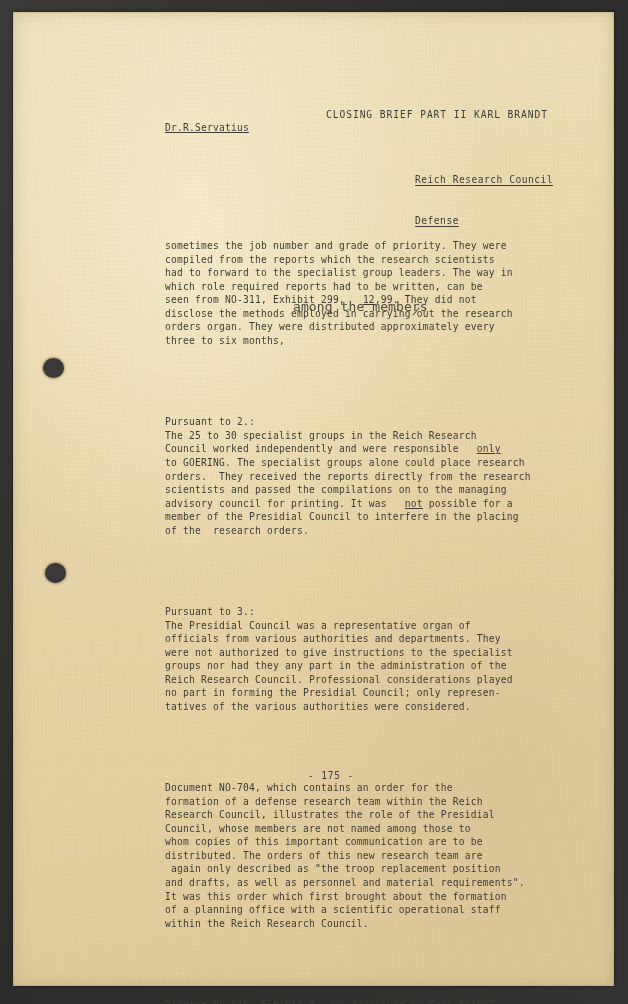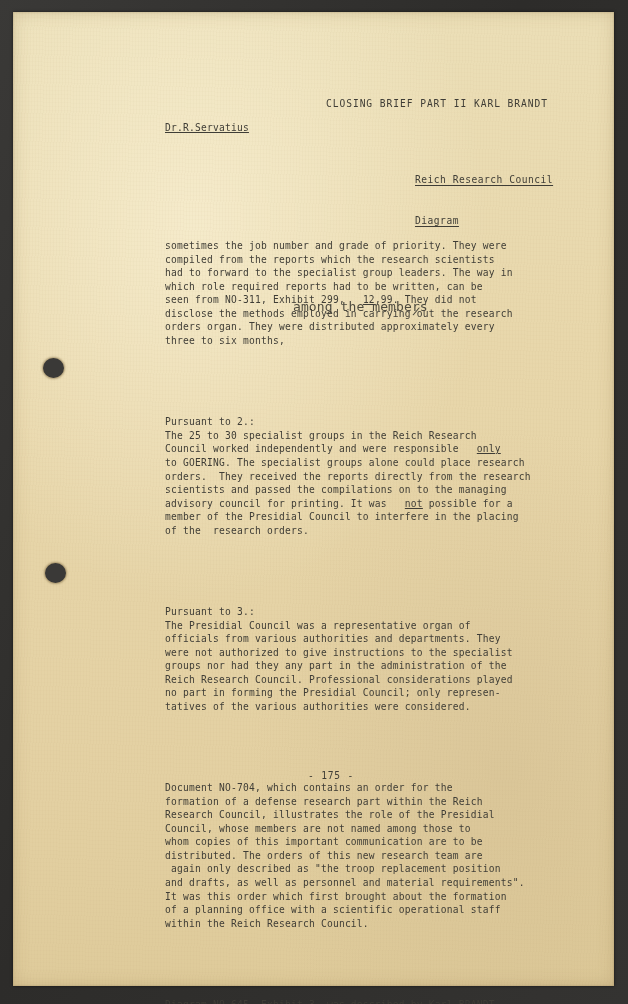--- a/index.html
+++ b/index.html
@@ -78,21 +78,21 @@
     line-height: 13.55px;
     letter-spacing: 0.22px;
     white-space: pre;
   }
 
   .blk { position: absolute; }
 
   
   .ink     { color: #3f3d36; }
 
-  #doc-title  { left: 313px; top: 85px;  letter-spacing: .95px; }
+  #doc-title  { left: 313px; top: 96px;  letter-spacing: .95px; }
   #addressee  { left: 152px; top: 109px; text-decoration: underline; text-underline-offset: 1px; }
 
   #subject-block { left: 370px; top: 134px; }
   #subject-block .u {
     display: inline-block;
     text-decoration: underline;
     text-underline-offset: 1.5px;
     letter-spacing: .5px;
     padding-left: 32px;
   }
@@ -140,21 +140,21 @@
   <div class="punch-hole" id="punch-hole-bottom"></div>
 
   <div id="typescript">
 
     <div class="blk ink" id="doc-title">CLOSING BRIEF PART II KARL BRANDT</div>
 
     <div class="blk ink" id="addressee">Dr.R.Servatius</div>
 
     <div class="blk" id="subject-block">
       <div><span class="u ink">Reich Research Council</span></div>
-      <div><span class="u ink">Diagram</span></div>
+      <div><span class="u ink">Defense</span></div>
     </div>
 
     <div class="blk" id="body">
 
       
       <div class="para ink"><span>sometimes the job number and grade of priority. They were</span>
 <span>compiled from the reports which the research scientists</span>
 <span>had to forward to the specialist group leaders. The way in</span>
 <span>which role required reports had to be written, can be</span>
 <span>seen from NO-311, Exhibit 299, <u class="tw">12</u>,99. They did not</span>
@@ -178,21 +178,21 @@
 <span>The Presidial Council was a representative organ of</span>
 <span>officials from various authorities and departments. They</span>
 <span>were not authorized to give instructions to the specialist</span>
 <span>groups nor had they any part in the administration of the</span>
 <span>Reich Research Council. Professional considerations played</span>
 <span>no part in forming the Presidial Council; only represen-</span>
 <span>tatives of the various authorities were considered.</span></div>
 
       
       <div class="para ink"><span>Document NO-704, which contains an order for the</span>
-<span>formation of a defense research part within the Reich</span>
+<span>formation of a defense research team within the Reich</span>
 <span>Research Council, illustrates the role of the Presidial</span>
 <span>Council, whose members are not named among those to</span>
 <span>whom copies of this important communication are to be</span>
 <span>distributed. The orders of this new research team are</span>
 <span> again only described as "the troop replacement position</span>
 <span>and drafts, as well as personnel and material requirements".</span>
 <span>It was this order which first brought about the formation</span>
 <span>of a planning office with a scientific operational staff</span>
 <span>within the Reich Research Council.</span></div>
 

